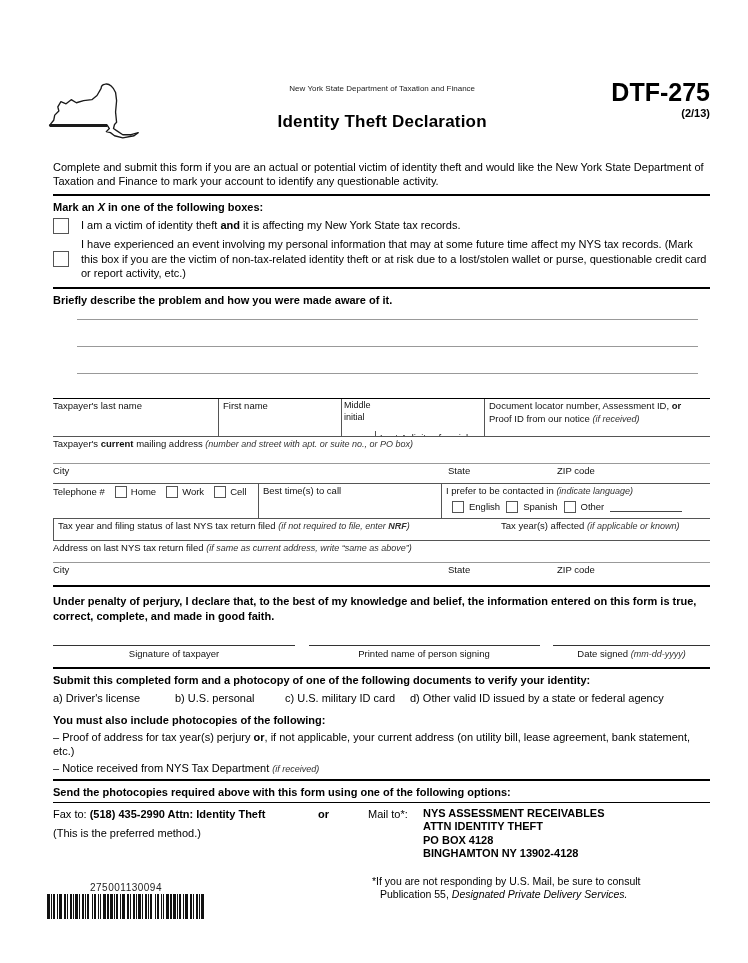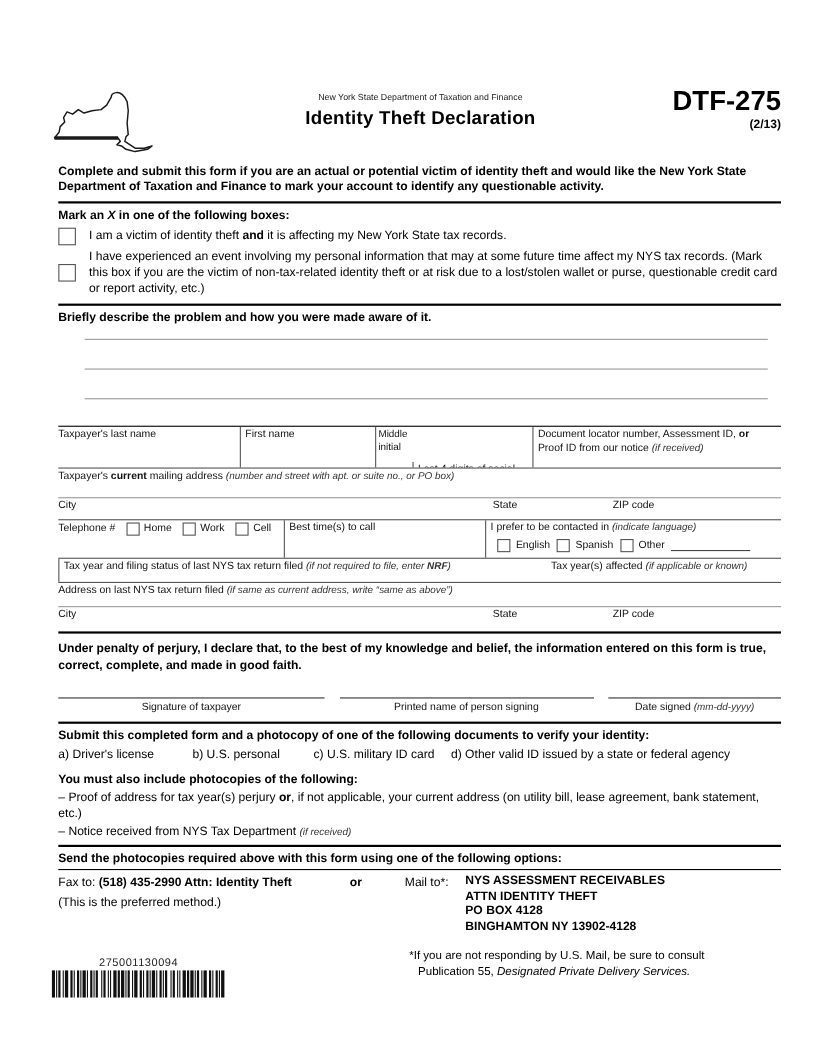--- a/index.html
+++ b/index.html
@@ -5,25 +5,25 @@
   html,body{margin:0;padding:0;background:#fff;}
   .page{position:relative;width:748px;height:963px;background:#fff;overflow:hidden;
         font-family:"Liberation Sans", sans-serif;color:#000;font-size:11px;line-height:1.32;border-radius:10px;}
   .content{margin:0 38px 0 53px;width:657px;}
 
   
   .header{display:flex;margin-top:78px;align-items:flex-start;}
   .logo{margin-left:-8px;flex:0 0 108px;}
   .hcenter{flex:1;text-align:center;padding-top:6px;}
   .agency{font-size:8px;color:#222;}
-  .title{font-size:17px;font-weight:bold;margin-top:2px;letter-spacing:.2px;}
+  .title{font-size:17px;font-weight:bold;margin-top:16px;letter-spacing:.2px;}
   .hright{text-align:right;padding-top:2px;}
   .formno{font-size:25px;font-weight:bold;line-height:1;}
   .rev{font-size:11px;font-weight:bold;margin-top:1px;}
-  .intro{font-weight:bold;}
+  .intro{margin-top:12px;}
 
   .hr-heavy{border-top:2.5px solid #000;height:0;}
   .hr-thin{border-top:1px solid #000;height:0;}
 
   .bold{font-weight:bold;}
   .ital{font-style:italic;}
   .paren{font-style:italic;font-size:9px;color:#333;}
 
   
   .mark-heading{margin-top:4px;font-weight:bold;}

